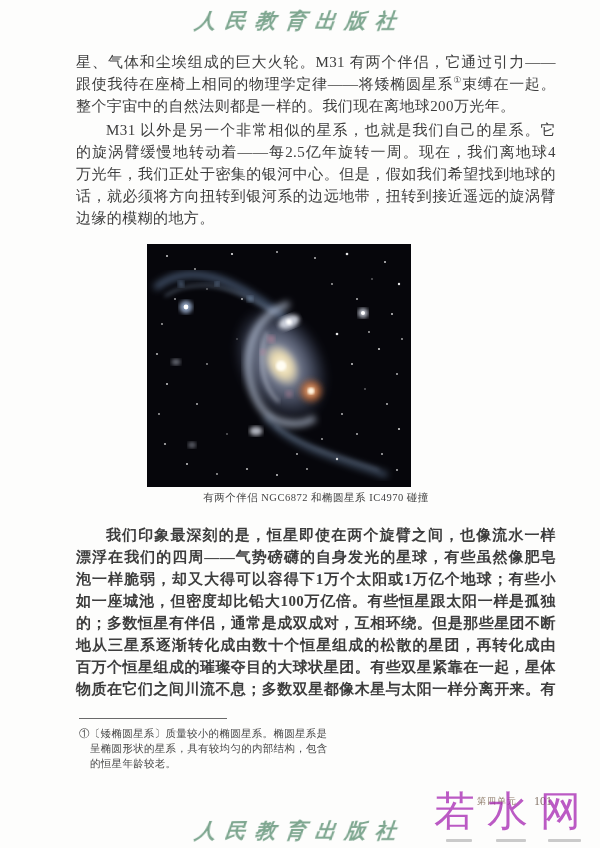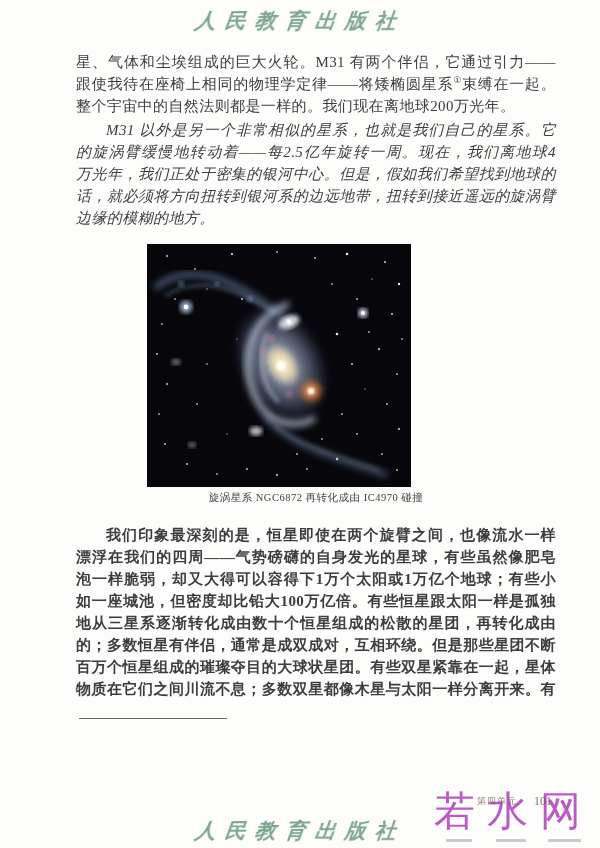--- a/index.html
+++ b/index.html
@@ -28,21 +28,21 @@
 
   .content{position:absolute;left:76px;top:0;width:480px;height:600px;}
 
   .para{position:absolute;left:0;width:480px;font-size:15px;line-height:22px;letter-spacing:.4px;}
   .para .line{text-align:justify;}
   .para .line.jl{text-align:justify;text-align-last:justify;}
   .para .line.ind{text-indent:2em;}
   sup.note-ref{font-size:9px;vertical-align:super;line-height:0;}
 
   #para1{top:51px;}
-  #para2{top:119px;font-style:italic;}
+  #para2{top:119px;}
   #para3{top:524px;font-weight:bold;}
 
   .photo-wrap{position:absolute;top:244px;left:71px;width:264px;height:243px;}
   .photo-wrap svg{display:block;}
 
   .caption{
     position:absolute;top:491px;left:0;width:480px;
     text-align:center;font-size:10.5px;color:#414141;letter-spacing:.5px;
   }
 
@@ -206,35 +206,40 @@
             <circle cx="80" cy="190" r=".8" opacity=".6"></circle>
           <circle cx="150" cy="210" r="1" opacity=".7"></circle>
             <circle cx="175" cy="195" r=".9" opacity=".7"></circle>
           <circle cx="90" cy="95" r=".7" opacity=".5"></circle>
             <circle cx="190" cy="90" r="1.3" opacity=".9"></circle>
           <circle cx="222" cy="88" r=".9" opacity=".7"></circle>
         </g>
       </svg>
     </div>
 
-    <div class="caption">旋涡星系 NGC6872 再转化成由 IC4970 碰撞</div>
+    <div class="caption">有两个伴侣 NGC6872 和椭圆星系 IC4970 碰撞</div>
 
     <div class="para" id="para3">
       <div class="line jl ind">我们印象最深刻的是，恒星即使在两个旋臂之间，也像流水一样</div>
       <div class="line jl">漂浮在我们的四周——气势磅礴的自身发光的星球，有些虽然像肥皂</div>
       <div class="line jl">泡一样脆弱，却又大得可以容得下1万个太阳或1万亿个地球；有些小</div>
       <div class="line jl">如一座城池，但密度却比铅大100万亿倍。有些恒星跟太阳一样是孤独</div>
+      <div class="line jl">的；多数恒星有伴侣，通常是成双成对，互相环绕。但是那些星团不断</div>
       <div class="line jl">地从三星系逐渐转化成由数十个恒星组成的松散的星团，再转化成由</div>
-      <div class="line jl">的；多数恒星有伴侣，通常是成双成对，互相环绕。但是那些星团不断</div>
       <div class="line jl">百万个恒星组成的璀璨夺目的大球状星团。有些双星紧靠在一起，星体</div>
       <div class="line jl">物质在它们之间川流不息；多数双星都像木星与太阳一样分离开来。有</div>
     </div>
 
     <div class="fn-rule"></div>
 
+    <div class="footnote">
+      <div>①〔矮椭圆星系〕质量较小的椭圆星系。椭圆星系是</div>
+      <div class="fn-indent">呈椭圆形状的星系，具有较均匀的内部结构，包含</div>
+      <div class="fn-indent">的恒星年龄较老。</div>
+    </div>
 
   </div>
 
   <div class="footer-meta">
     <span class="unit">第四单元</span>
     <span class="pagenum">101</span>
   </div>
 
   <div class="watermark">若水网</div>
   <div class="wm-bar b1"></div>

